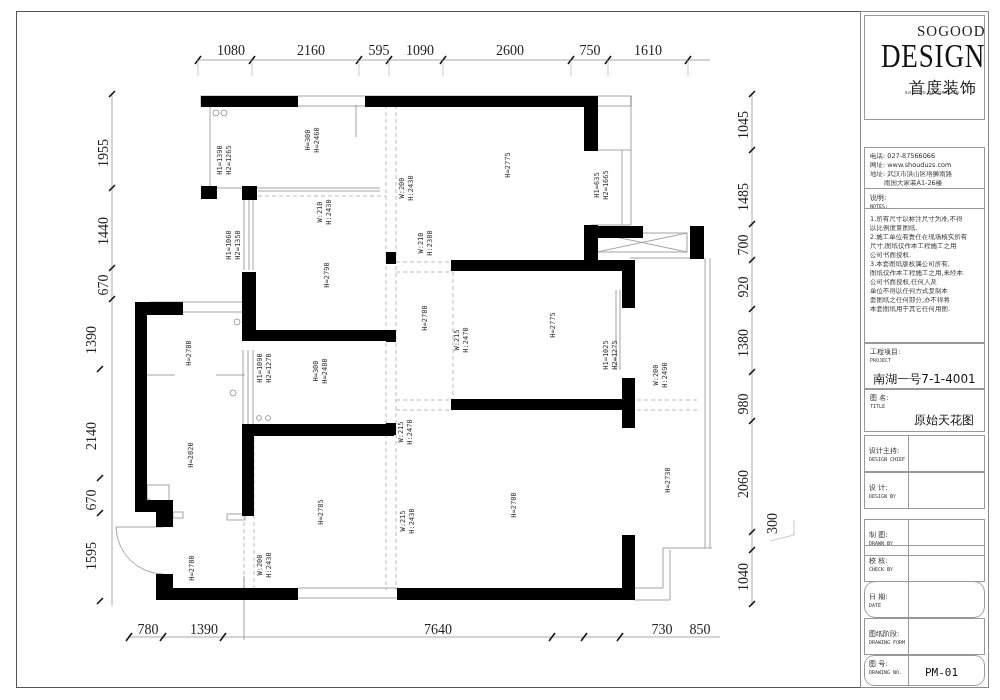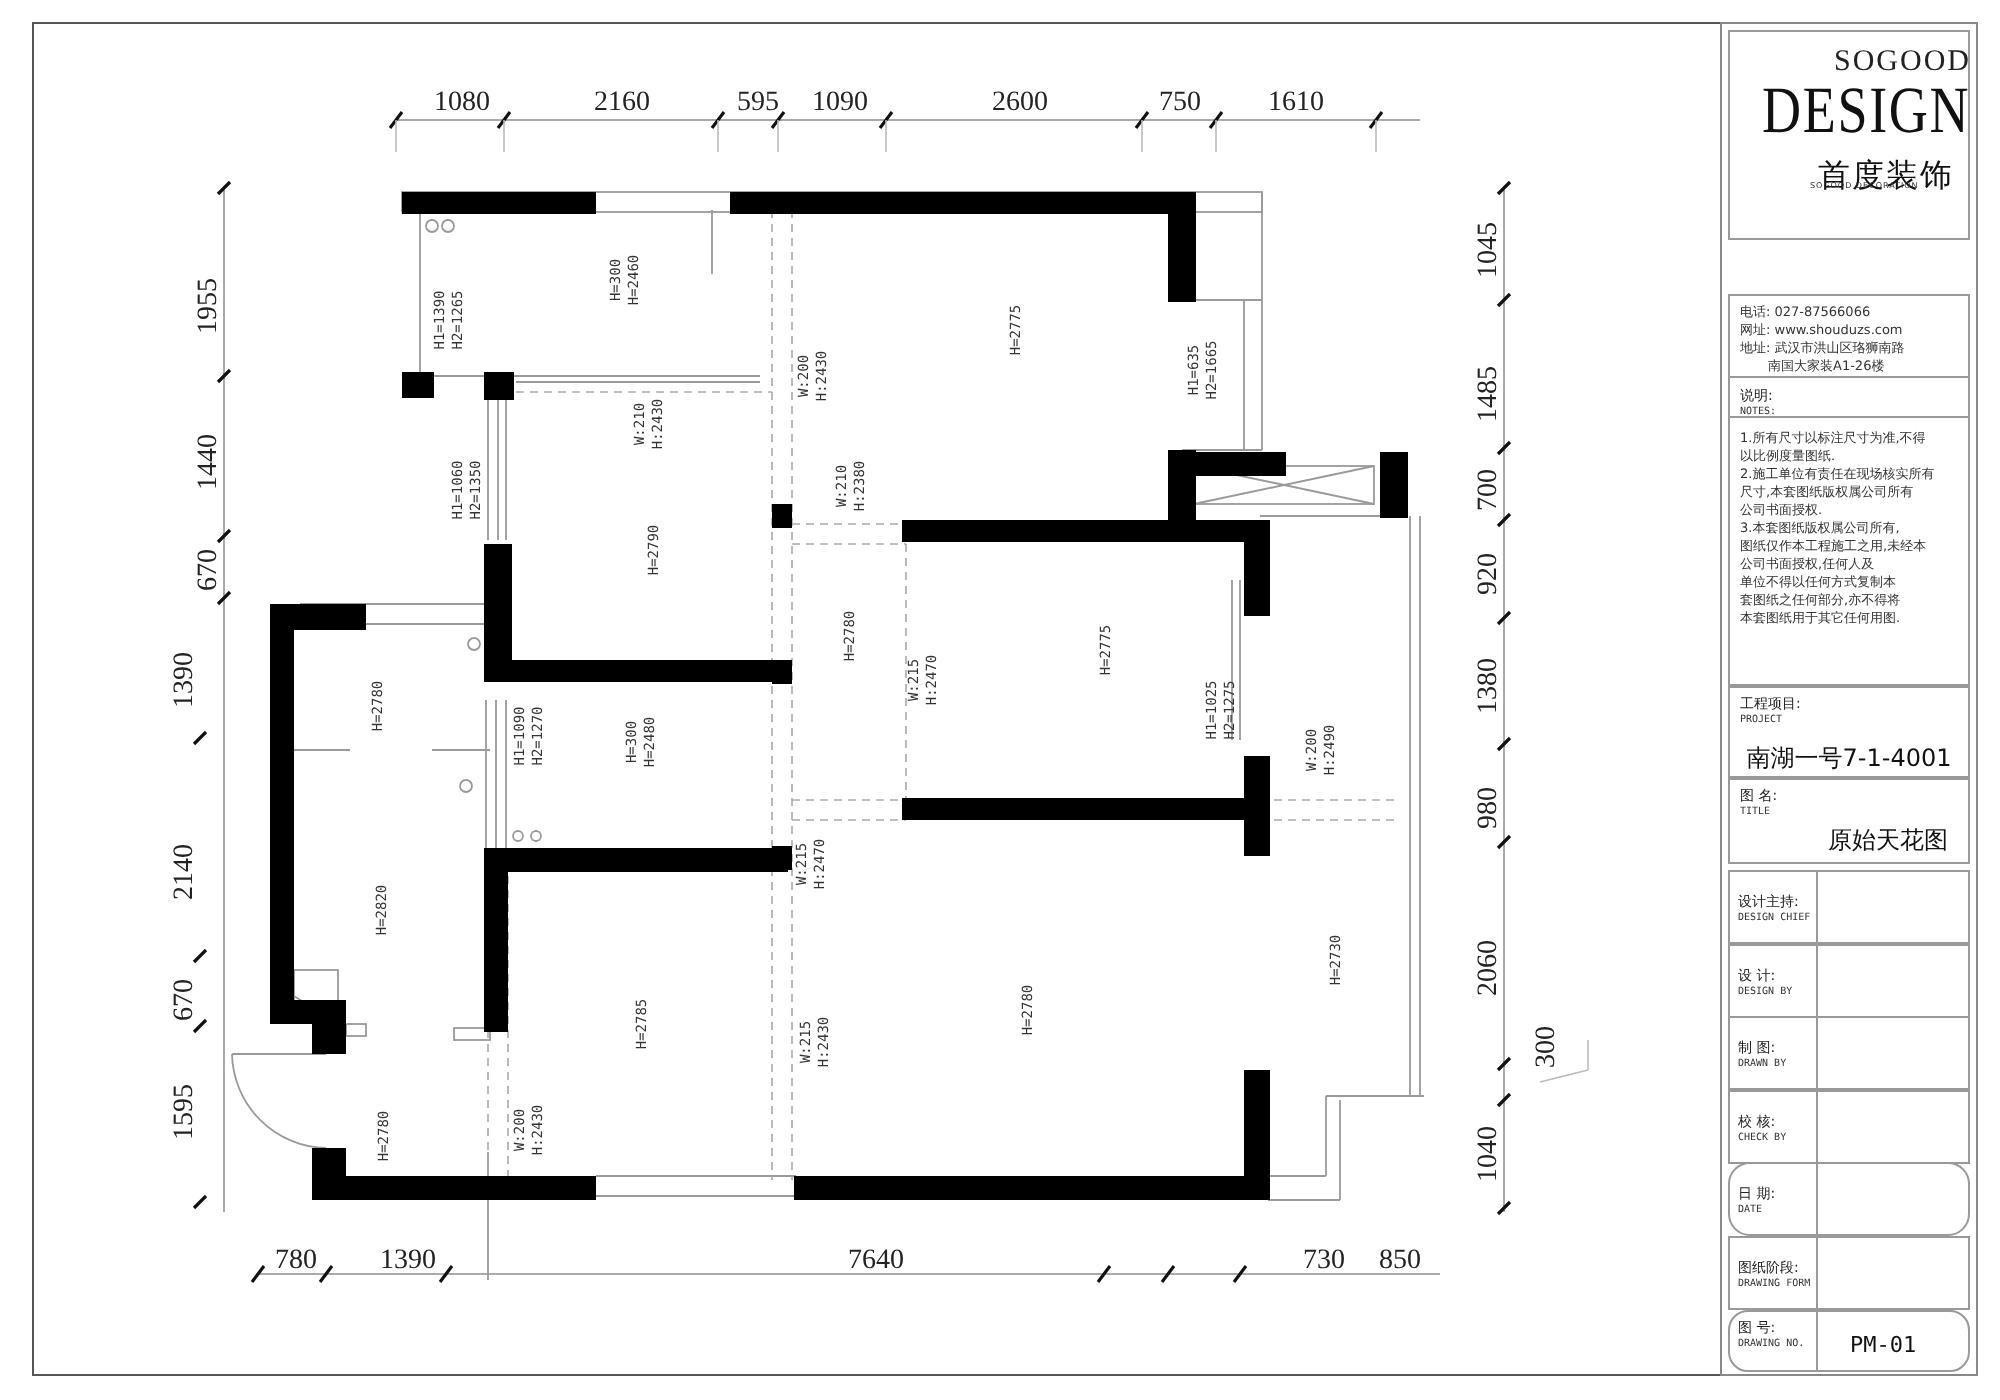--- a/index.html
+++ b/index.html
@@ -274,21 +274,21 @@
     <div class="small" style="padding-left:14px;">南国大家装A1-26楼</div>
   </div>
   <div class="tb-cell" style="top:176px;height:155px;padding:4px 5px;">
     <div class="lab-cn">说明:</div>
     <div class="lab-en">NOTES:</div>
     <div style="height:6px"></div>
     <div id="notes-lines">
         <div class="small">1.所有尺寸以标注尺寸为准,不得</div>
         <div class="small">以比例度量图纸.</div>
         <div class="small">2.施工单位有责任在现场核实所有</div>
-        <div class="small">尺寸,本套图纸版权属公司所有</div>
+        <div class="small">尺寸,图纸仅作本工程施工之用</div>
         <div class="small">公司书面授权.</div>
         <div class="small">3.本套图纸版权属公司所有,</div>
         <div class="small">图纸仅作本工程施工之用,未经本</div>
         <div class="small">公司书面授权,任何人及</div>
         <div class="small">单位不得以任何方式复制本</div>
         <div class="small">套图纸之任何部分,亦不得将</div>
         <div class="small">本套图纸用于其它任何用图.</div>
       </div>
   </div>
   <div class="tb-cell" style="top:331px;height:46px;padding:3px 5px;">
@@ -311,21 +311,21 @@
         <div class="lab-cn" style="position:absolute;left:50px;top:14px;"></div>
       </div>
       <div class="tb-cell" style="top: 459.5px; height: 37px;">
         <div style="position:absolute;left:4px;top:10px;">
           <div class="lab-cn">设    计:</div>
           <div class="lab-en">DESIGN BY</div>
         </div>
         <div style="position:absolute;left:43px;top:0;bottom:0;border-left:1px solid #999;"></div>
         <div class="lab-cn" style="position:absolute;left:50px;top:14px;"></div>
       </div>
-      <div class="tb-cell" style="top: 496px; height: 37px;">
+      <div class="tb-cell" style="top: 507px; height: 37px;">
         <div style="position:absolute;left:4px;top:10px;">
           <div class="lab-cn">制    图:</div>
           <div class="lab-en">DRAWN  BY</div>
         </div>
         <div style="position:absolute;left:43px;top:0;bottom:0;border-left:1px solid #999;"></div>
         <div class="lab-cn" style="position:absolute;left:50px;top:14px;"></div>
       </div>
       <div class="tb-cell" style="top: 532.5px; height: 37px;">
         <div style="position:absolute;left:4px;top:10px;">
           <div class="lab-cn">校    核:</div>

